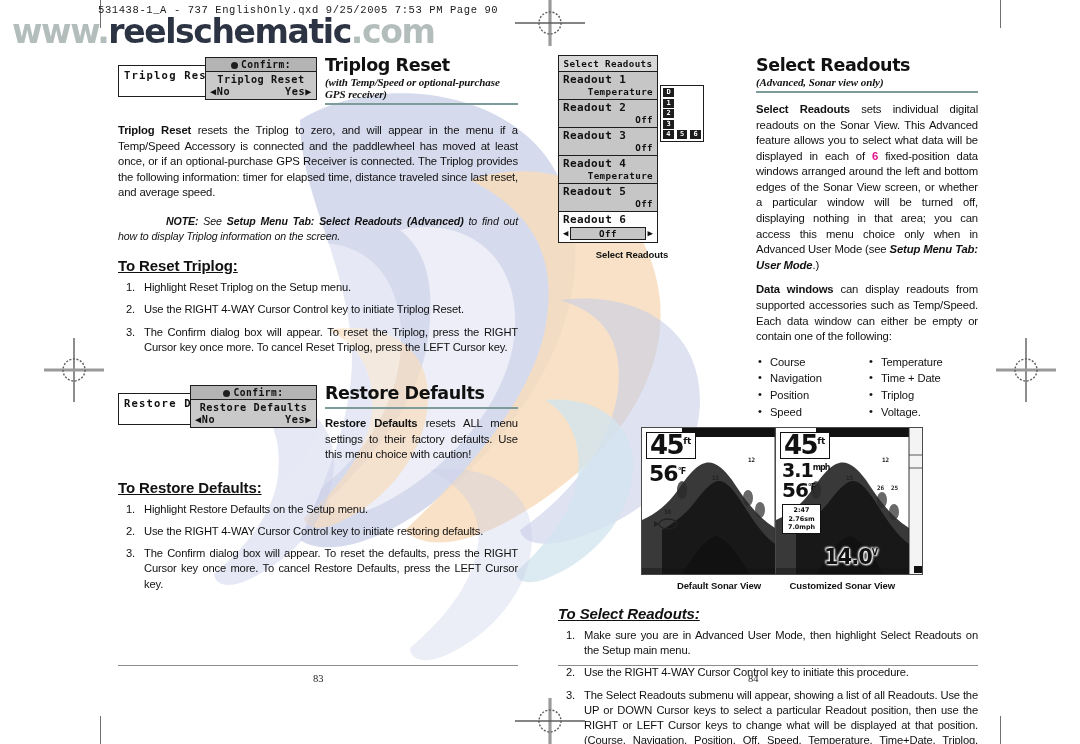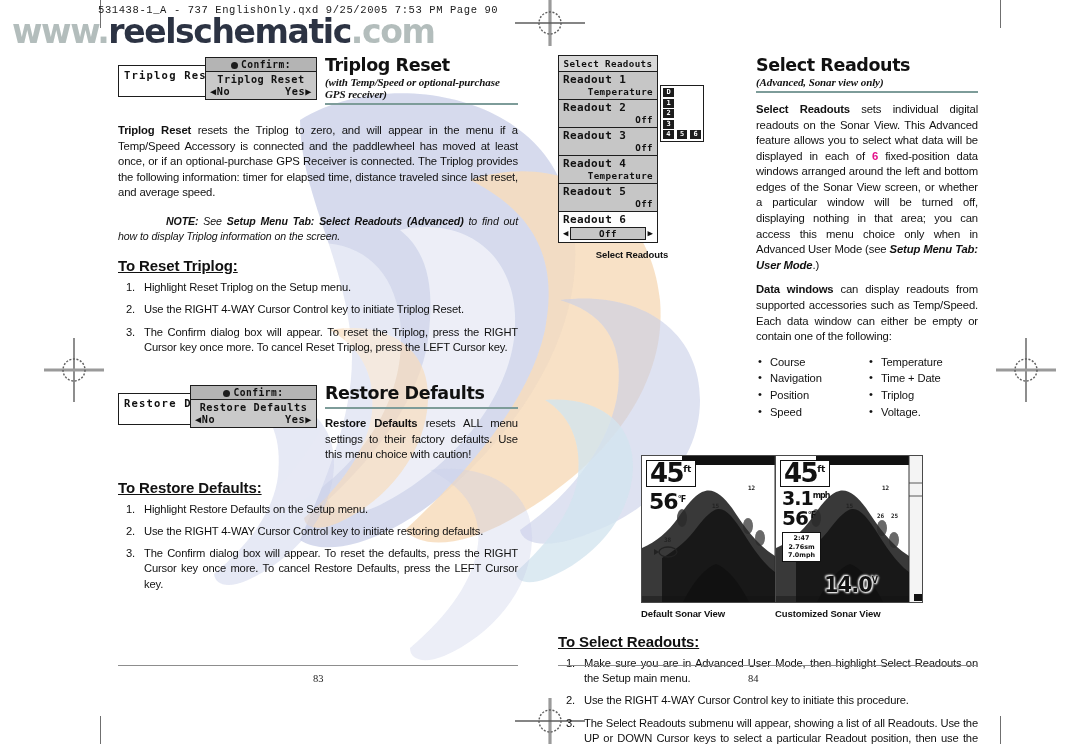--- a/index.html
+++ b/index.html
@@ -298,30 +298,30 @@
     content: "•"; position: absolute; left: 2px; top: -1px;
   }
 
   
   .sonar-row {
     display: flex;
     gap: 14px;
     margin-top: 12px;
     justify-content: center;
   }
-  .sonar-box { width: 120px; margin-top: 28px; }
+  .sonar-box { width: 120px; }
   .sonar-img {
     width: 148px; height: 148px;
     border: 1.4px solid #4a4a4a;
     position: relative;
     background: #fff;
     overflow: hidden;
   }
   .sonar-cap {
-    text-align: left;
+    text-align: right;
     font-size: 9.5px;
     font-weight: bold;
     margin-top: 5px;
     letter-spacing: -.1px;
   }
   .depth-box {
     position: absolute; left: 4px; top: 4px;
     border: 1.6px solid #111;
     background: #fff;
     padding: 0 4px 0 3px;
@@ -679,21 +679,21 @@
           <div>7.0mph</div>
         </div>
         <div class="volt" style="left:48px; top:117px;">
           <span>14.0</span><span class="un">V</span>
         </div>
       </div>
       <div class="sonar-cap">Customized Sonar View</div>
     </div>
   </div>
 
-  <div class="subhead" style="margin-top:14px;">To Select Readouts:</div>
+  <div class="subhead" style="margin-top:14px;font-style:italic;">To Select Readouts:</div>
   <ol class="steps">
     <li>Make sure you are in Advanced User Mode, then highlight Select Readouts on the Setup main menu.</li>
     <li>Use the RIGHT 4-WAY Cursor Control key to initiate this procedure.</li>
     <li>The Select Readouts submenu will appear, showing a list of all Readouts. Use the UP or DOWN Cursor keys to select a particular Readout position, then use the RIGHT or LEFT Cursor keys to change what will be displayed at that position. (Course, Navigation, Position, Off, Speed, Temperature, Time+Date, Triplog, Voltage)</li>
   </ol>
 </div>
 
 <div class="foot-rule" style="left:558px; top:665px; width:420px;"></div>
 <div class="page-no" style="left:748px; top:673px;">84</div>
 

